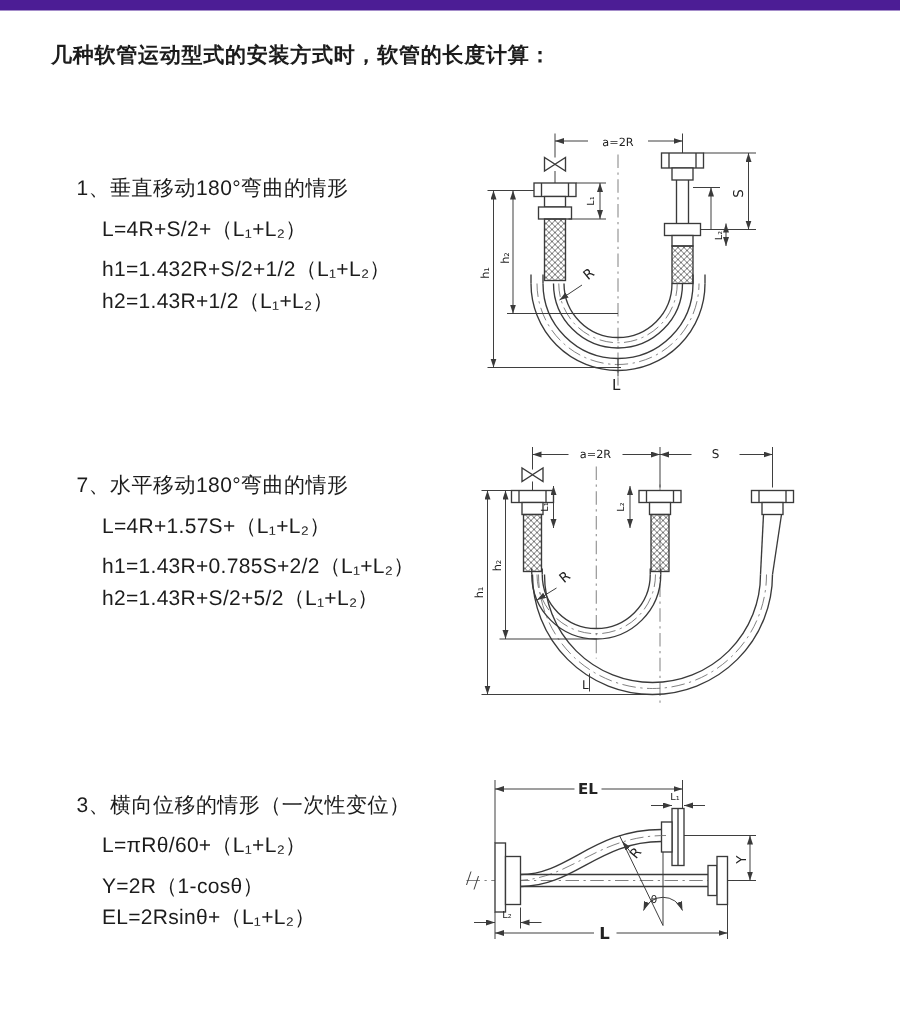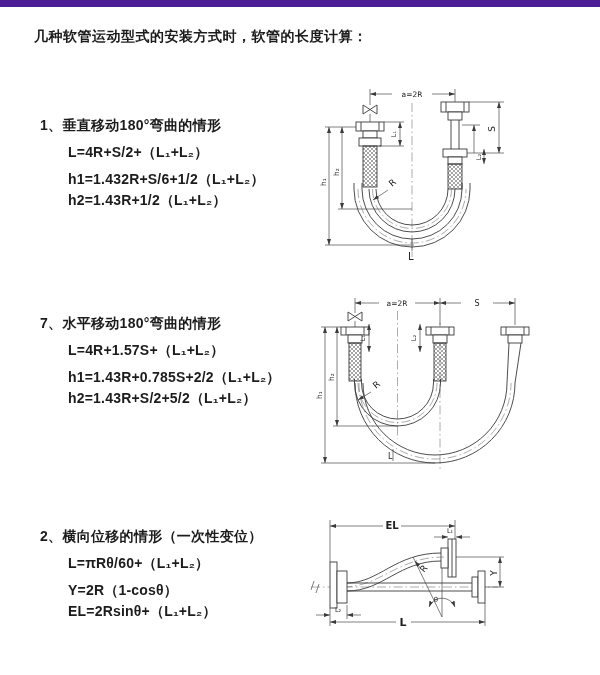--- a/index.html
+++ b/index.html
@@ -1,22 +1,22 @@
 <!DOCTYPE html>
 <html><head>
 <meta charset="utf-8">
 <style>
   html,body{margin:0;padding:0;background:#f2f2f2;}
   .page{position:relative;width:600px;height:675px;background:#fff;overflow:hidden;
         border-top:7px solid #4c1d95;
         font-family:"Liberation Sans","DejaVu Sans",sans-serif;color:#1c1c1c;}
   .title{position:absolute;left:34px;top:21px;font-size:14px;font-weight:bold;letter-spacing:.5px;white-space:nowrap;}
   .sec{position:absolute;left:0;width:330px;}
-  .sec .hd{position:absolute;left:40px;top:0;font-size:14px;font-weight:bold;white-space:nowrap;letter-spacing:.3px;}
-  .sec .fm{position:absolute;left:68px;font-size:14px;font-weight:bold;white-space:nowrap;letter-spacing:.2px;}
+  .sec .hd{position:absolute;left:51px;top:0;font-size:14px;font-weight:normal;white-space:nowrap;letter-spacing:.3px;}
+  .sec .fm{position:absolute;left:68px;font-size:14px;font-weight:normal;white-space:nowrap;letter-spacing:.2px;}
   .fm.f1{top:27px}.fm.f2{top:54px}.fm.f3{top:75px}
   .s1{top:110px}.s2{top:308px}.s3{top:521px}
   svg.diag{position:absolute;overflow:visible;}
   .d1{left:312px;top:70px;}
   .d2{left:312px;top:282px;}
   .d3{left:303px;top:500px;}
   svg .ln{stroke:#3a3a3a;stroke-width:.9;fill:none;}
   svg .thin{stroke:#3a3a3a;stroke-width:.65;fill:none;}
   svg .cl{stroke:#666;stroke-width:.55;fill:none;stroke-dasharray:9 3 1.5 3;}
   svg .fl{fill:#fff;stroke:#3a3a3a;stroke-width:.9;}
@@ -37,33 +37,33 @@
       </pattern>
       <marker id="ah" markerWidth="7" markerHeight="5" refX="6" refY="2" orient="auto-start-reverse" markerUnits="userSpaceOnUse">
         <path d="M0,0 L6,2 L0,4 Z" fill="#3a3a3a"></path>
       </marker>
     </defs>
   </svg>
 
   <section class="sec s1">
     <div class="hd">1、垂直移动180°弯曲的情形</div>
     <div class="fm f1">L=4R+S/2+（L₁+L₂）</div>
-    <div class="fm f2">h1=1.432R+S/6+1/2（L₁+L₂）</div>
+    <div class="fm f2">h1=1.432R+S/2+1/2（L₁+L₂）</div>
     <div class="fm f3">h2=1.43R+1/2（L₁+L₂）</div>
   </section>
 
   <section class="sec s2">
     <div class="hd">7、水平移动180°弯曲的情形</div>
     <div class="fm f1">L=4R+1.57S+（L₁+L₂）</div>
     <div class="fm f2">h1=1.43R+0.785S+2/2（L₁+L₂）</div>
     <div class="fm f3">h2=1.43R+S/2+5/2（L₁+L₂）</div>
   </section>
 
   <section class="sec s3">
-    <div class="hd">2、横向位移的情形（一次性变位）</div>
+    <div class="hd">3、横向位移的情形（一次性变位）</div>
     <div class="fm f1">L=πRθ/60+（L₁+L₂）</div>
     <div class="fm f2">Y=2R（1-cosθ）</div>
     <div class="fm f3">EL=2Rsinθ+（L₁+L₂）</div>
   </section>
 
   <svg class="diag d1" width="285" height="195" viewBox="0 0 285 195">
     <line class="cl" x1="100" y1="26" x2="100" y2="180"></line>
 
     <g>
       <line class="thin" x1="58" y1="12" x2="58" y2="28"></line>

